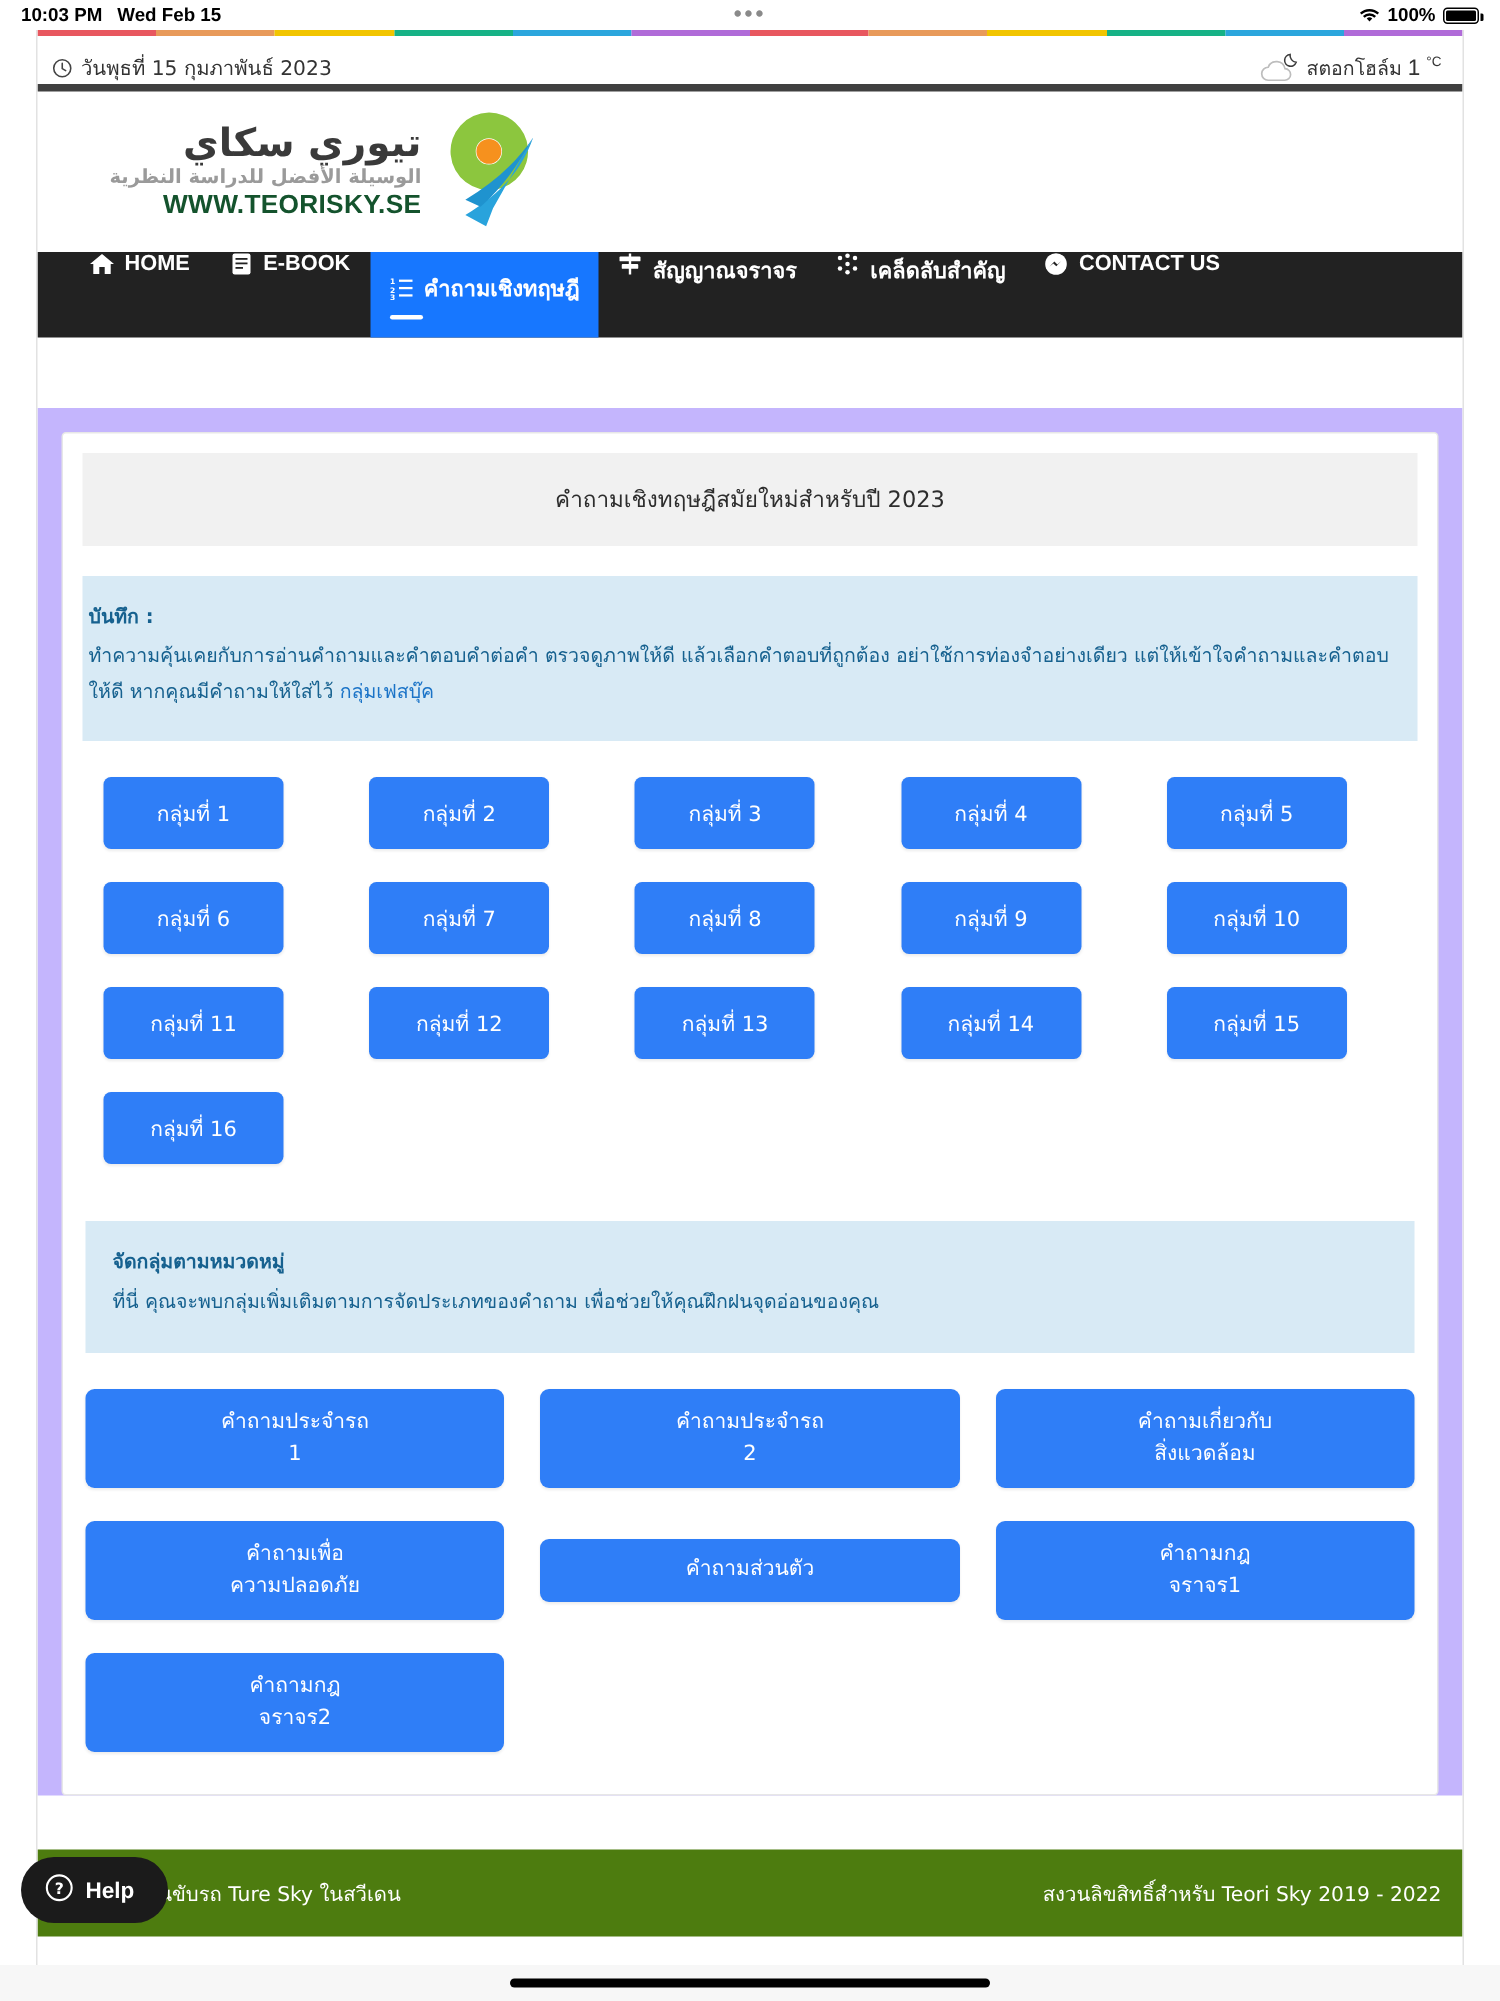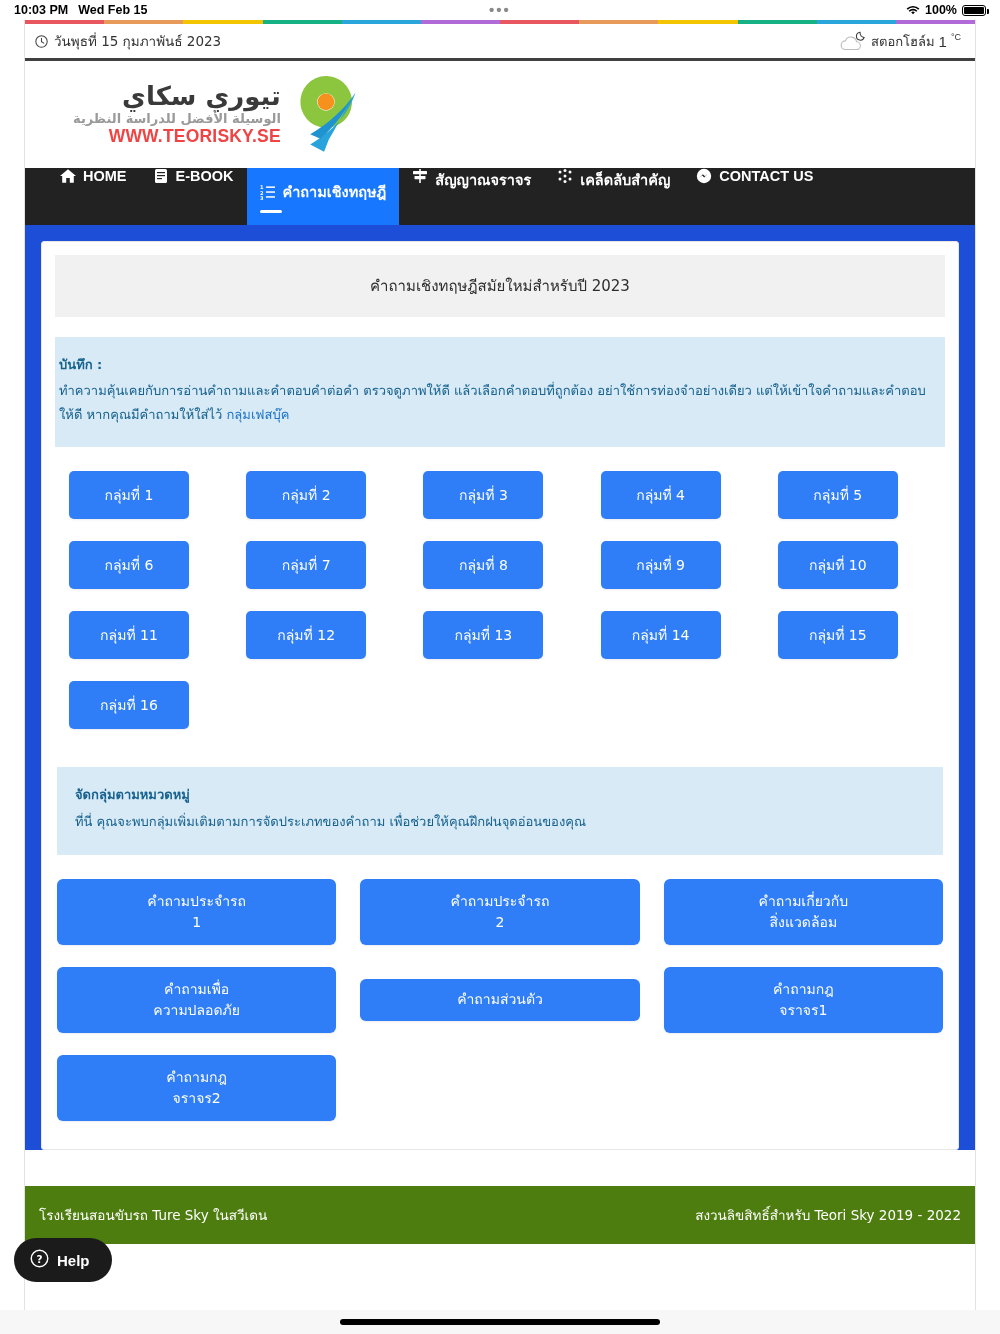--- a/index.html
+++ b/index.html
@@ -44,23 +44,23 @@
     border-right: 1px solid #e2e2e2;
     overflow: hidden;
   }
 
   
   .rainbow { display: flex; height: 4px; width: 100%; }
   .rainbow span { flex: 1 1 0; }
 
   
   .topbar {
-    height: 37px; display: flex; align-items: center;
+    height: 37px; display: flex; align-items: flex-end;
     padding: 0 14px 0 10px;
-    border-bottom: 3px solid #404040;
+    border-bottom: 5px solid #404040;
     font-size: 13.5px; color: #333;
   }
   .topdate { display: flex; align-items: center; gap: 6px; }
   .clock-ic { width: 13px; height: 13px; display: inline-block; }
   .weather { margin-left: auto; display: flex; align-items: flex-start; gap: 4px; }
   .weather .wicon { width: 30px; height: 22px; position: relative; }
   .weather .city { font-size: 13px; color: #333; align-self: center; }
   .weather .temp { font-size: 15px; color: #333; align-self: center; }
   .weather .deg { font-size: 9px; color: #333; margin-top: 2px; }
 
@@ -74,21 +74,21 @@
   .logo-ar1 {
     font-family: "DejaVu Sans", sans-serif;
     font-size: 26px; font-weight: 700; color: #3a3a3a; direction: rtl;
   }
   .logo-ar2 {
     font-family: "DejaVu Sans", sans-serif;
     font-size: 13px; font-weight: 700; color: #9a9a9a; direction: rtl;
     margin-top: 1px;
   }
   .logo-url {
-    font-size: 17.5px; font-weight: 700; color: #ef4444; letter-spacing: .2px;
+    font-size: 17.5px; font-weight: 700; color: #14532d; letter-spacing: .2px;
     margin-top: 2px;
   }
 
   
   .nav {
     background: #222222; height: 57px;
     display: flex; align-items: stretch;
     padding-left: 22px;
     font-size: 14.5px; font-weight: 700;
   }
@@ -100,21 +100,21 @@
   }
   .nav-item.active { background: #1777ff; flex-direction: column; justify-content: center; gap: 0; }
   .nav-item.active .nav-row { display: flex; align-items: center; gap: 7px; }
   .nav-item.active .underline {
     width: 22px; height: 2.5px; background: #fff; margin-top: 7px; border-radius: 2px;
   }
   .nav-ic { width: 16px; height: 16px; flex: 0 0 auto; }
   .thai { font-family: "DejaVu Sans", "Liberation Sans", sans-serif; }
 
   
-  .content { padding: 16px 16px 0 16px; background:#1d4ed8; }
+  .content { padding: 16px 16px 0 16px; background:#c4b5fd;margin-top:47px; }
   .card {
     border: 1px solid #e7e7e7; border-radius: 3px;
     padding: 13px 13px 28px 13px;
     background: #fff;
   }
   .card-title {
     background: #f1f1f1; padding: 19px 10px;
     text-align: center; font-size: 15px; color: #2d2d2d;
     font-family: "DejaVu Sans", sans-serif;
   }

